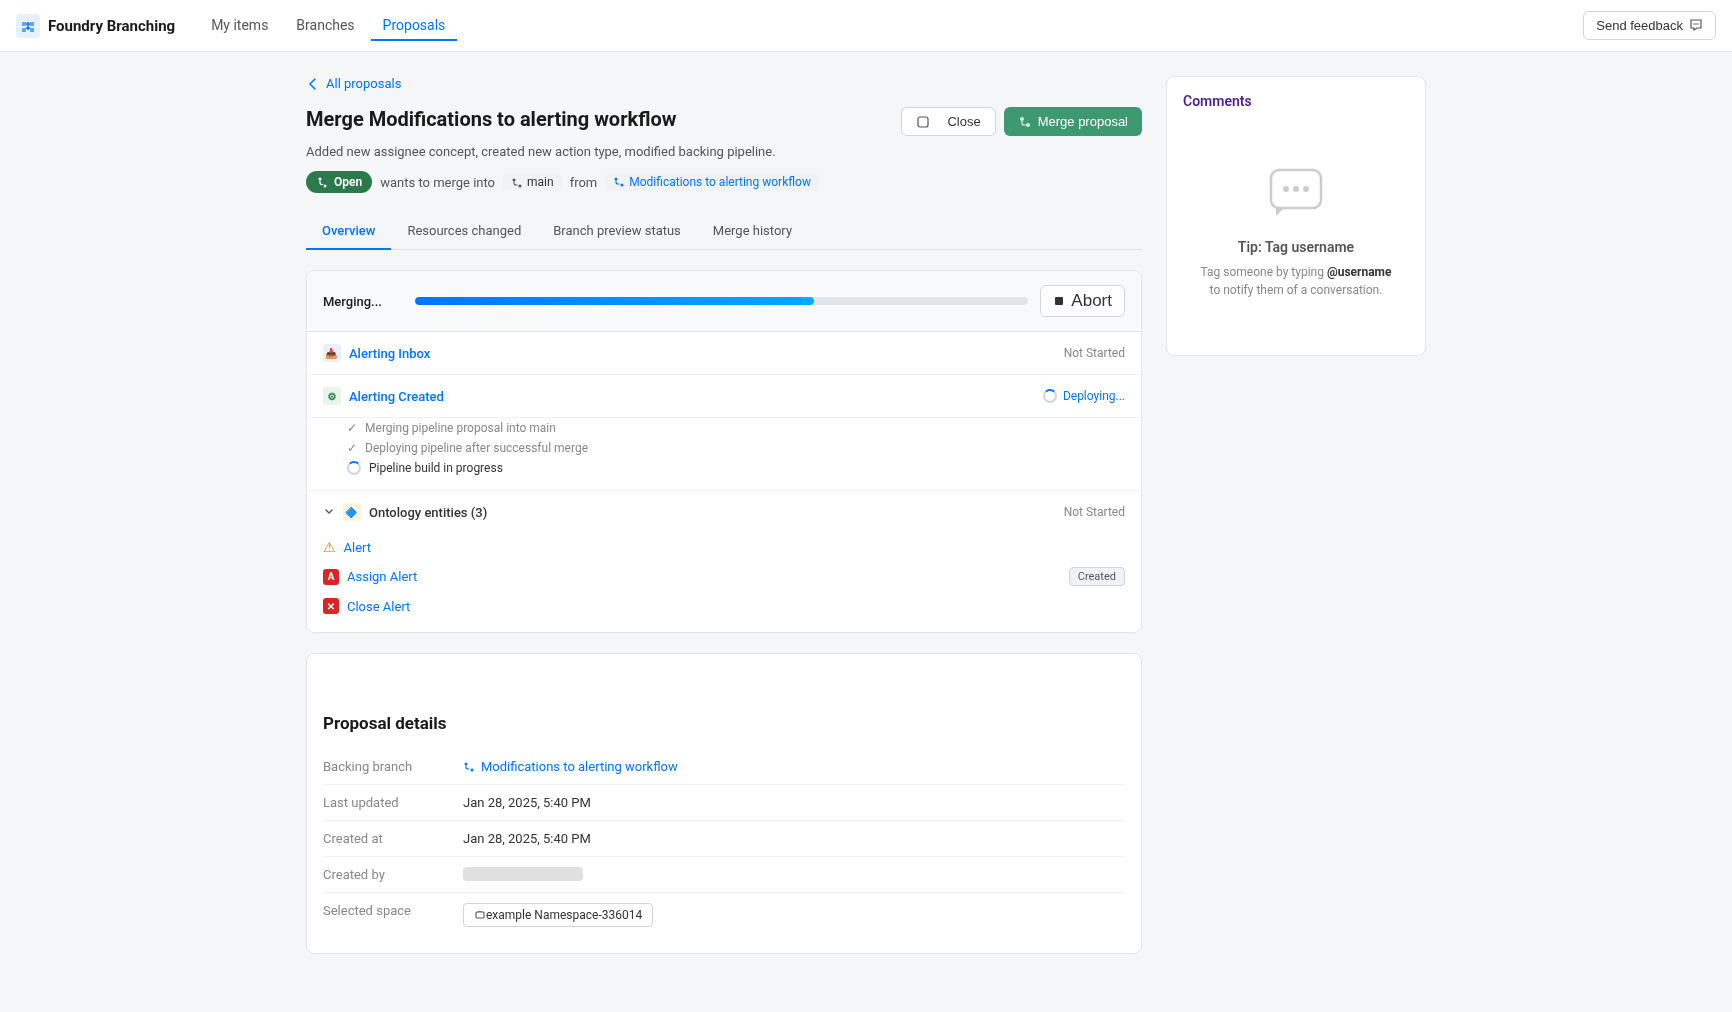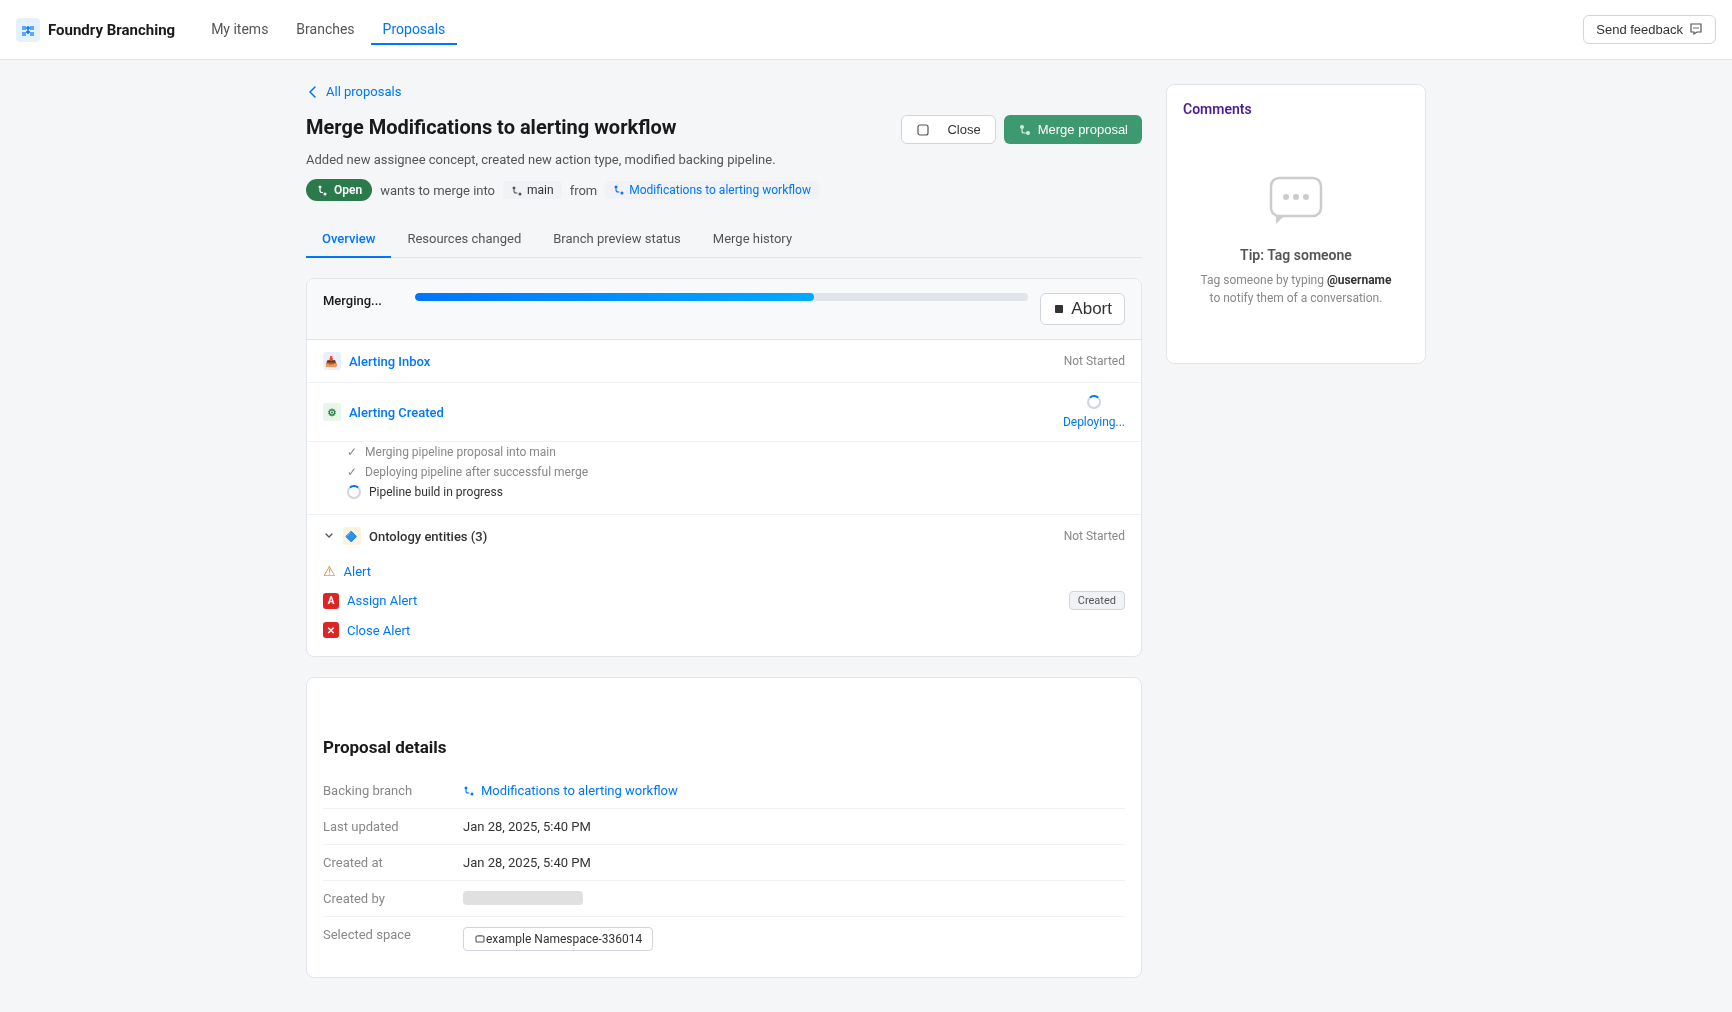--- a/index.html
+++ b/index.html
@@ -1,19 +1,19 @@
 <!DOCTYPE html>
 <html><head>
   <meta charset="utf-8">
   <style>
     * { box-sizing: border-box; margin: 0; padding: 0; }
     body { font-family: -apple-system, BlinkMacSystemFont, 'Segoe UI', Roboto, sans-serif; font-size: 14px; background: #f5f6f7; color: #1a1a1a; }
 
     
-    .topnav { display: flex; align-items: center; background: #fff; border-bottom: 1px solid #e1e4e8; height: 60px; padding: 0 16px; gap: 24px; }
+    .topnav { display: flex; align-items: center; background: #fff; border-bottom: 1px solid #e1e4e8; height: 52px; padding: 0 16px; gap: 24px; }
     .topnav-logo { display: flex; align-items: center; gap: 8px; font-weight: 700; font-size: 15px; color: #1a1a1a; }
     .topnav-logo svg { color: #0075ff; }
     .topnav-links { display: flex; gap: 4px; }
     .topnav-link { padding: 6px 12px; color: #555; font-size: 14px; cursor: pointer; border-radius: 4px; text-decoration: none; }
     .topnav-link.active { color: #0075ff; border-bottom: 2px solid #0075ff; border-radius: 0; }
     .topnav-right { margin-left: auto; }
     .send-feedback-btn { display: flex; align-items: flex-start; gap: 6px; border: 1px solid #d0d5dd; border-radius: 6px; padding: 6px 12px; background: #fff; cursor: pointer; font-size: 13px; color: #333; }
 
     
     .main-content { display: flex; padding: 24px 40px; gap: 24px; max-width: 1200px; margin: 0 auto; }
@@ -41,32 +41,32 @@
     .branch-chip { display: flex; align-items: flex-end; gap: 4px; background: #f0f2f5; border-radius: 4px; padding: 2px 8px; font-size: 12px; color: #333; cursor: pointer; }
     .branch-chip-link { display: flex; align-items: center; gap: 4px; background: #f0f2f5; border-radius: 4px; padding: 2px 8px; font-size: 12px; color: #0075ff; cursor: pointer; }
 
     
     .tabs { display: flex; gap: 0; border-bottom: 1px solid #e1e4e8; margin-bottom: 20px; }
     .tab { padding: 10px 16px; font-size: 13px; color: #555; cursor: pointer; border-bottom: 2px solid transparent; margin-bottom: -1px; }
     .tab.active { color: #0075ff; border-bottom: 2px solid #0075ff; font-weight: 500; }
 
     
     .merge-card { background: #fff; border: 1px solid #e1e4e8; border-radius: 8px; margin-bottom: 20px; overflow: hidden; }
-    .merge-progress-row { display: flex; align-items: flex-start; gap: 12px; padding: 14px 16px; background: #f8f9fb; border-bottom: 1px solid #e1e4e8; }
+    .merge-progress-row { display: flex; align-items: center; gap: 12px; padding: 14px 16px; background: #f8f9fb; border-bottom: 1px solid #e1e4e8; }
     .merging-label { font-size: 13px; color: #1a1a1a; font-weight: 500; min-width: 80px; }
     .progress-bar-container { flex: 1; background: #e1e4e8; border-radius: 4px; height: 8px; overflow: hidden; }
     .progress-bar-fill { height: 100%; background: linear-gradient(90deg, #0075ff, #00aaff); border-radius: 4px; }
     .abort-btn { display: flex; align-items: center; gap: 6px; border: 1px solid #d0d5dd; border-radius: 6px; padding: 5px 12px; background: #fff; cursor: pointer; font-size: 17px; color: #333; white-space: nowrap; }
 
     
     .resource-item { padding: 12px 16px; border-bottom: 1px solid #f0f2f5; display: flex; align-items: center; justify-content: space-between; }
     .resource-item:last-child { border-bottom: none; }
     .resource-name { display: flex; align-items: center; gap: 8px; font-size: 13px; color: #0075ff; font-weight: 500; cursor: pointer; }
     .resource-status { font-size: 12px; color: #888; }
-    .resource-status-deploying { display: flex; align-items: center; gap: 6px; font-size: 12px; color: #0075ff; flex-direction: column; }
+    .resource-status-deploying { display: flex; align-items: center; gap: 6px; font-size: 12px; color: #0075ff; }
 
     
     .sub-steps { padding: 0 16px 12px 40px; }
     .sub-step { display: flex; align-items: center; gap: 8px; font-size: 12px; color: #888; padding: 3px 0; }
     .sub-step.active { color: #333; }
     .check-icon { color: #888; font-size: 12px; }
     .spinner-icon { width: 14px; height: 14px; border: 2px solid #d0d5dd; border-top-color: #0075ff; border-radius: 50%; animation: spin 1s linear infinite; display: inline-block; }
     @keyframes spin { to { transform: rotate(360deg); } }
 
     
@@ -347,21 +347,21 @@
       <div class="comments-empty">
         <div class="speech-bubble-icon">
           <svg width="60" height="55" viewBox="0 0 60 55" fill="none" xmlns="http://www.w3.org/2000/svg">
             <rect x="5" y="5" width="50" height="38" rx="8" stroke="#ccc" stroke-width="2.5" fill="none"></rect>
             <circle cx="20" cy="24" r="3" fill="#ccc"></circle>
             <circle cx="30" cy="24" r="3" fill="#ccc"></circle>
             <circle cx="40" cy="24" r="3" fill="#ccc"></circle>
             <path d="M18 43l-8 8v-8" fill="#ccc"></path>
           </svg>
         </div>
-        <div class="tip-title">Tip: Tag someone</div>
+        <div class="tip-title">Tip: Tag username</div>
         <div class="tip-text">
           <span>Tag someone by typing </span><strong>@username</strong><span> to notify them of a conversation.</span>
         </div>
       </div>
     </div>
   </div>
 
 </div>
 
 </body></html>

